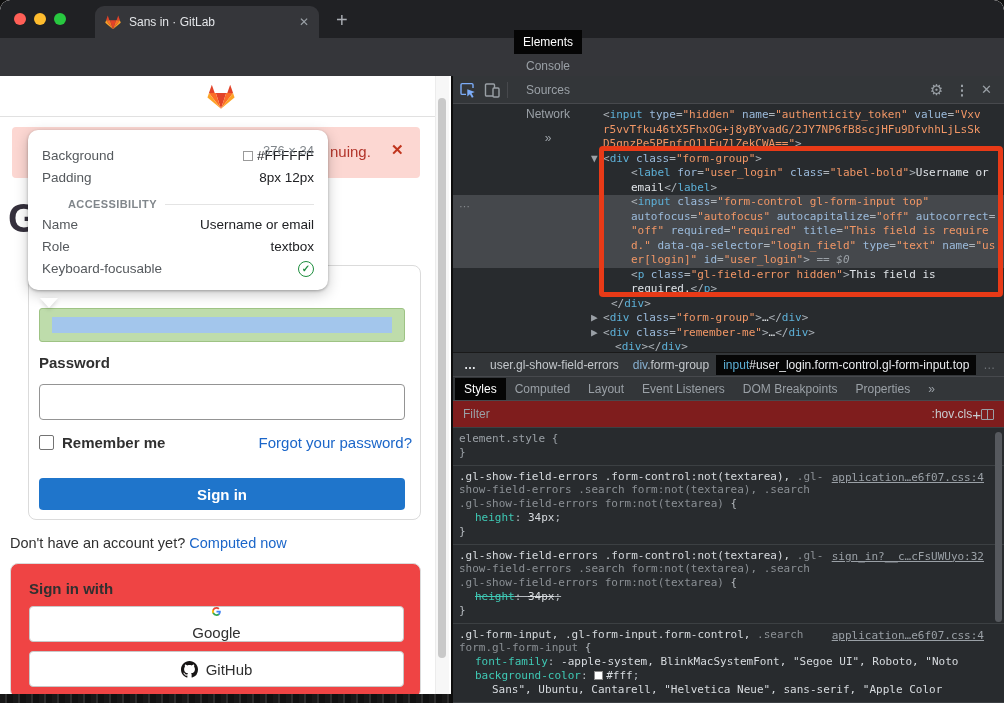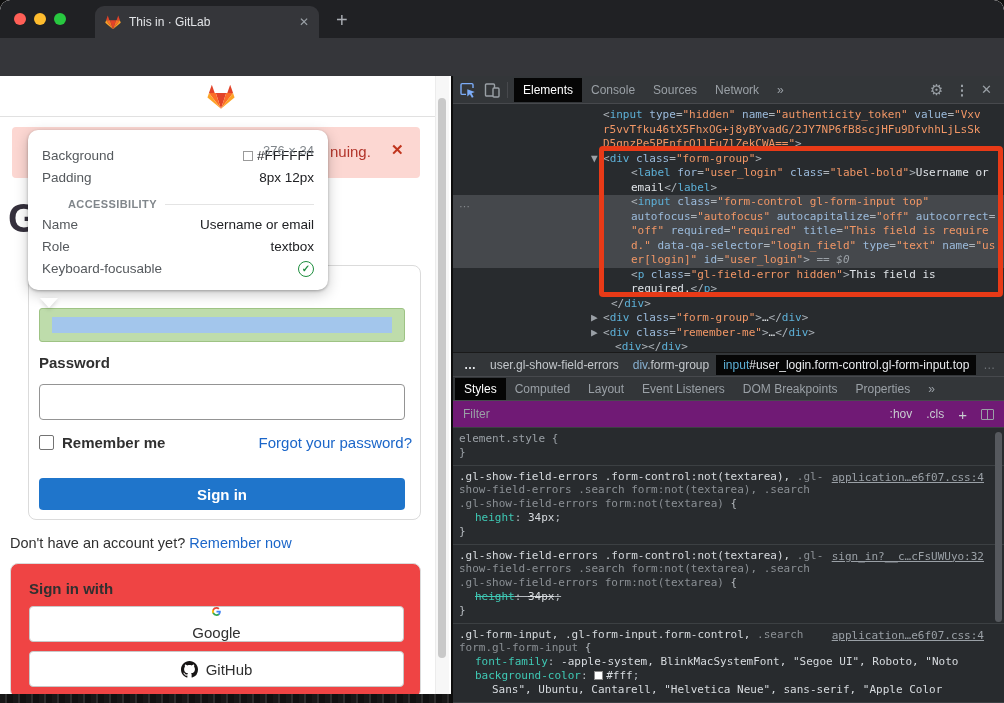--- a/index.html
+++ b/index.html
@@ -88,21 +88,21 @@
   .dt-crumbs{position:absolute;left:0;top:276px;right:0;height:24px;background:#333639;border-top:1px solid #1a1a1a;display:flex;align-items:center;padding:0 4px;font-size:12px;overflow:hidden;white-space:nowrap;}
   .crumb{padding:3px 7px;color:#c3c7cb;}
   .crumb.sel{background:#060606;color:#e8eaed;}
   .c-el{color:#e8eaed;font-weight:bold;} .c-cr{color:#c3c7cb;} .c-bt{color:#87b0d1;} .c-bc{color:#c3c7cb;}
   .crumb.sel .c-bt{color:#5db0d7;} .crumb.sel .c-bc{color:#e8eaed;} .c-dim{color:#6f7378;}
 
   .dt-styletabs{position:absolute;left:0;top:300px;right:0;height:24px;background:#333639;border-top:1px solid #47494d;display:flex;align-items:center;padding:0 2px;}
   .stab{padding:4px 9px;font-size:12px;color:#9aa0a6;white-space:nowrap;}
   .stab.sel{background:#050505;color:#fff;}
 
-  .dt-filter{position:absolute;left:0;top:324px;right:0;height:28px;background:#701a75;border-top:1px solid #47494d;border-bottom:1px solid #3c4043;display:flex;align-items:center;padding:0 10px;gap:14px;}
+  .dt-filter{position:absolute;left:0;top:324px;right:0;height:28px;background:#7f1d1d;border-top:1px solid #47494d;border-bottom:1px solid #3c4043;display:flex;align-items:center;padding:0 10px;}
   .filter-text{font-size:12px;color:#9aa0a6;flex:1;}
   .f-ctl{font-size:12px;color:#c8ccd0;}
   .f-plus{font-size:15px;color:#c8ccd0;}
   .panel-ico{width:13px;height:11px;border:1.5px solid #9aa0a6;border-radius:1px;position:relative;}
   .panel-ico::after{content:"";position:absolute;right:2px;top:0;bottom:0;width:3px;border-left:1.5px solid #9aa0a6;}
 
   .dt-styles{position:absolute;left:0;top:352px;right:0;bottom:0;overflow:hidden;}
   .sec{border-bottom:1px solid #3c4043;padding:4px 6px 5px 6px;position:relative;}
   .sl{font-family:"DejaVu Sans Mono",monospace;font-size:11px;line-height:13.8px;white-space:pre-wrap;}
   .sl.k1{padding-left:16px;} .sl.k2{padding-left:33px;}
@@ -124,21 +124,21 @@
     <div class="tab">
       <svg width="16" height="16" viewBox="0 0 36 36">
           <path fill="#e24329" d="M18 34.4 11.3 14h13.4z"></path>
           <path fill="#e24329" d="M6.2 3.6 9.9 14H2.5z"></path>
           <path fill="#e24329" d="M29.8 3.6 26.1 14h7.4z"></path>
           <path fill="#fc6d26" d="M18 34.4 2.5 14h8.8z"></path>
           <path fill="#fc6d26" d="M18 34.4 33.5 14h-8.8z"></path>
           <path fill="#fca326" d="M2.5 14 .6 19.8 18 34.4z"></path>
           <path fill="#fca326" d="M33.5 14l1.9 5.8L18 34.4z"></path>
         </svg>
-      <span class="tab-title">This in · GitLab</span>
+      <span class="tab-title">Sans in · GitLab</span>
       <span class="tab-close">✕</span>
     </div>
     <span class="newtab">+</span>
   </div>
 
   <div class="urlrow">
     <span class="navbtn nav-back">←</span>
     <span class="navbtn nav-fwd">→</span>
     <span class="navbtn nav-reload">↻</span>
     <div class="urlpill">
@@ -218,21 +218,21 @@
       <div class="form-label" style="top:88px;">Password</div>
       <div class="pw-input"></div>
       <div class="remember-row">
         <span class="checkbox"></span>
         <span class="remember-label">Remember me</span>
         <span class="forgot-link">Forgot your password?</span>
       </div>
       <div class="signin-btn">Sign in</div>
     </div>
 
-    <div class="register-row"><span>Don't have an account yet? </span><span class="register-link">Remember now</span></div>
+    <div class="register-row"><span>Don't have an account yet? </span><span class="register-link">Computed now</span></div>
 
     <div class="omni-card">
       <div class="omni-title">Sign in with</div>
       <div class="omni-btn" style="top:42px;flex-direction:column;">
         <svg width="17" height="17" viewBox="0 0 18 18">
             <path fill="#4285F4" d="M17.64 9.2c0-.637-.057-1.251-.164-1.84H9v3.481h4.844a4.14 4.14 0 0 1-1.796 2.716v2.259h2.908c1.702-1.567 2.684-3.875 2.684-6.615z"></path>
             <path fill="#34A853" d="M9 18c2.43 0 4.467-.806 5.956-2.18l-2.908-2.259c-.806.54-1.837.86-3.048.86-2.344 0-4.328-1.584-5.036-3.711H.957v2.332A8.997 8.997 0 0 0 9 18z"></path>
             <path fill="#FBBC05" d="M3.964 10.71A5.41 5.41 0 0 1 3.682 9c0-.593.102-1.17.282-1.71V4.958H.957A8.996 8.996 0 0 0 0 9c0 1.452.348 2.827.957 4.042l3.007-2.332z"></path>
             <path fill="#EA4335" d="M9 3.58c1.321 0 2.508.454 3.44 1.345l2.582-2.58C13.463.891 11.426 0 9 0A8.997 8.997 0 0 0 .957 4.958L3.964 7.29C4.672 5.163 6.656 3.58 9 3.58z"></path>
           </svg>
@@ -255,21 +255,21 @@
     <div class="dt-toolbar">
       <svg width="18" height="18" viewBox="0 0 18 18">
           <path fill="none" stroke="#7cacf8" stroke-width="1.4" d="M7 13.4H3.2A1.2 1.2 0 0 1 2 12.2V3.8a1.2 1.2 0 0 1 1.2-1.2h9.6A1.2 1.2 0 0 1 14 3.8V7"></path>
           <path fill="#7cacf8" d="m8.3 8.3 7.5 2.8-3.2 1.2 2 3.6-1.7.9-2-3.6-2.6 2.3z"></path>
         </svg>
       <svg width="18" height="18" viewBox="0 0 18 18">
           <rect x="2.5" y="3" width="9" height="12" rx="1" fill="none" stroke="#9aa0a6" stroke-width="1.4"></rect>
           <rect x="10" y="7" width="6" height="9" rx="1" fill="#333639" stroke="#9aa0a6" stroke-width="1.4"></rect>
         </svg>
       <span class="dt-sep"></span>
-      <span style="display:flex;align-items:center;">
+      <span style="display:flex;align-items:center;flex-direction:column;">
           <span class="dtab sel">Elements</span>
           <span class="dtab">Console</span>
           <span class="dtab">Sources</span>
           <span class="dtab">Network</span>
           <span class="dtab">»</span>
         </span>
       <span class="dt-right">
         <span class="gear">⚙</span>
         <span class="vdots">⋮</span>
         <span class="dt-x">✕</span>

